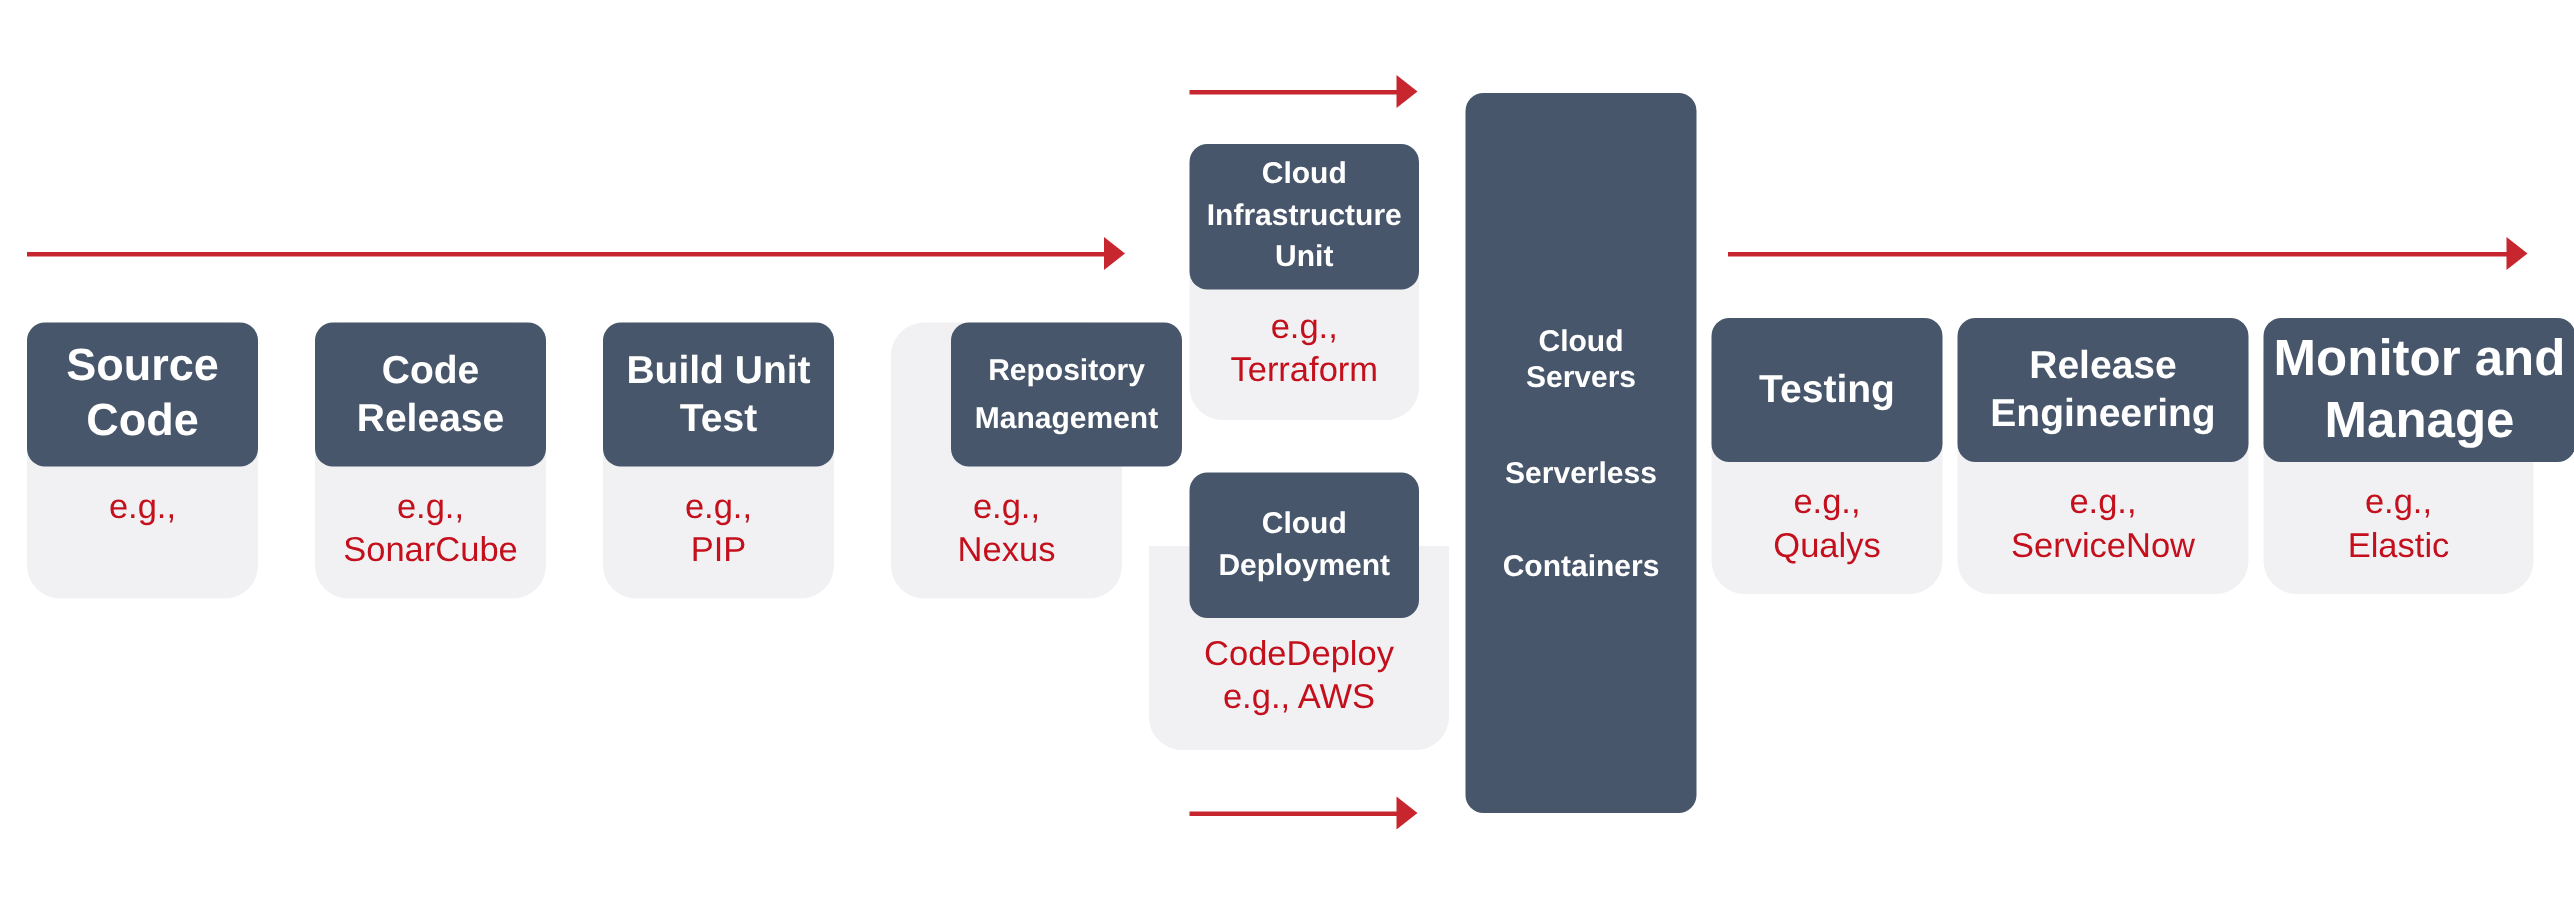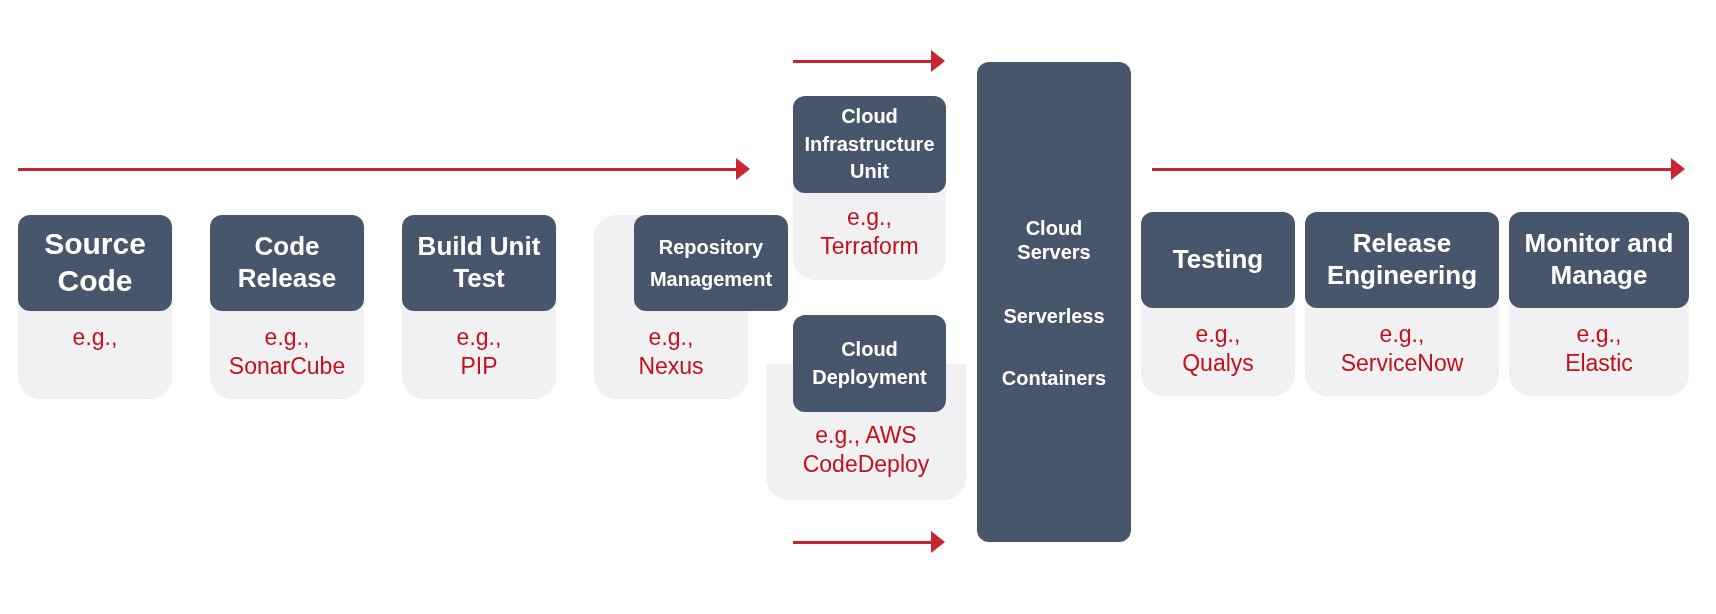--- a/index.html
+++ b/index.html
@@ -78,22 +78,22 @@
   <div class="ex" style="left:793px; top:203px; width:153px; font-size:23px;">
     <div>e.g.,</div>
     <div>Terraform</div>
   </div>
 </div>
 
 <div>
   <div class="card" style="left:766px; top:364px; width:200px; height:136px; border-top-left-radius:0; border-top-right-radius:0;"></div>
   <div class="head" style="left:793px; top:315px; width:153px; height:97px; font-size:20px; line-height:1.38;">Cloud Deployment</div>
   <div class="ex" style="left:766px; top:421px; width:200px; font-size:23px;">
+    <div>CodeDeploy</div>
     <div>e.g., AWS</div>
-    <div>CodeDeploy</div>
   </div>
 </div>
 
 <div class="big" style="left:977px; top:62px; width:154px; height:480px;">
   <span style="top:154px; padding:0 30px;">Cloud Servers</span>
   <span style="top:242px;">Serverless</span>
   <span style="top:304px;">Containers</span>
 </div>
 
 <div>
@@ -109,18 +109,18 @@
   <div class="card" style="left:1305px; top:212px; width:194px; height:184px;"></div>
   <div class="head" style="left:1305px; top:212px; width:194px; height:96px; font-size:26px;">Release Engineering</div>
   <div class="ex" style="left:1305px; top:320px; width:194px; font-size:23px;">
     <div>e.g.,</div>
     <div>ServiceNow</div>
   </div>
 </div>
 
 <div>
   <div class="card" style="left:1509px; top:212px; width:180px; height:184px;"></div>
-  <div class="head" style="left:1509px; top:212px; width:180px; height:96px; font-size:26px;">Monitor and Manage</div>
+  <div class="head" style="left:1509px; top:212px; width:208px; height:96px; font-size:34px;">Monitor and Manage</div>
   <div class="ex" style="left:1509px; top:320px; width:180px; font-size:23px;">
     <div>e.g.,</div>
     <div>Elastic</div>
   </div>
 </div>
 
 </body></html>

